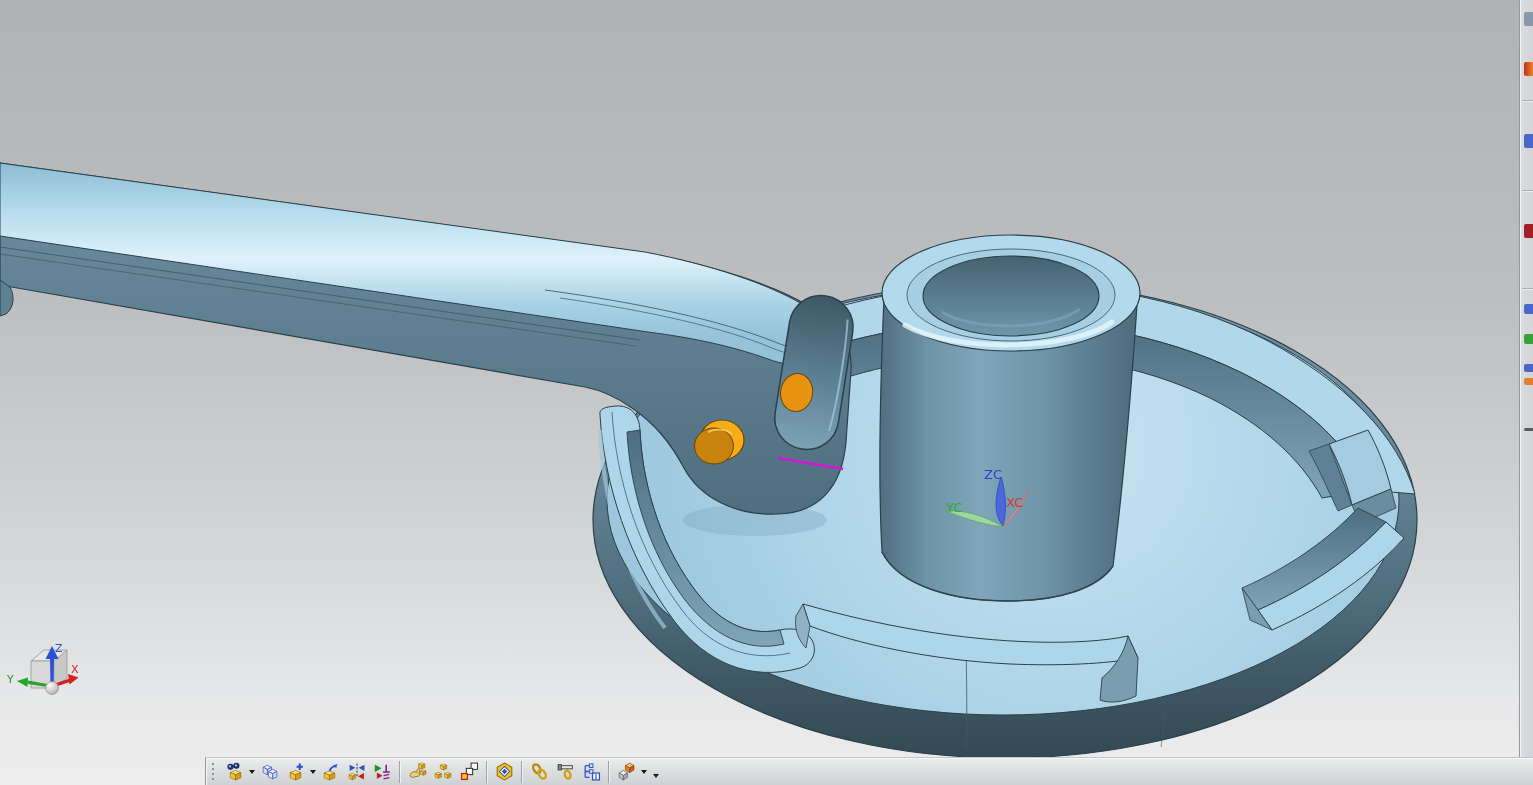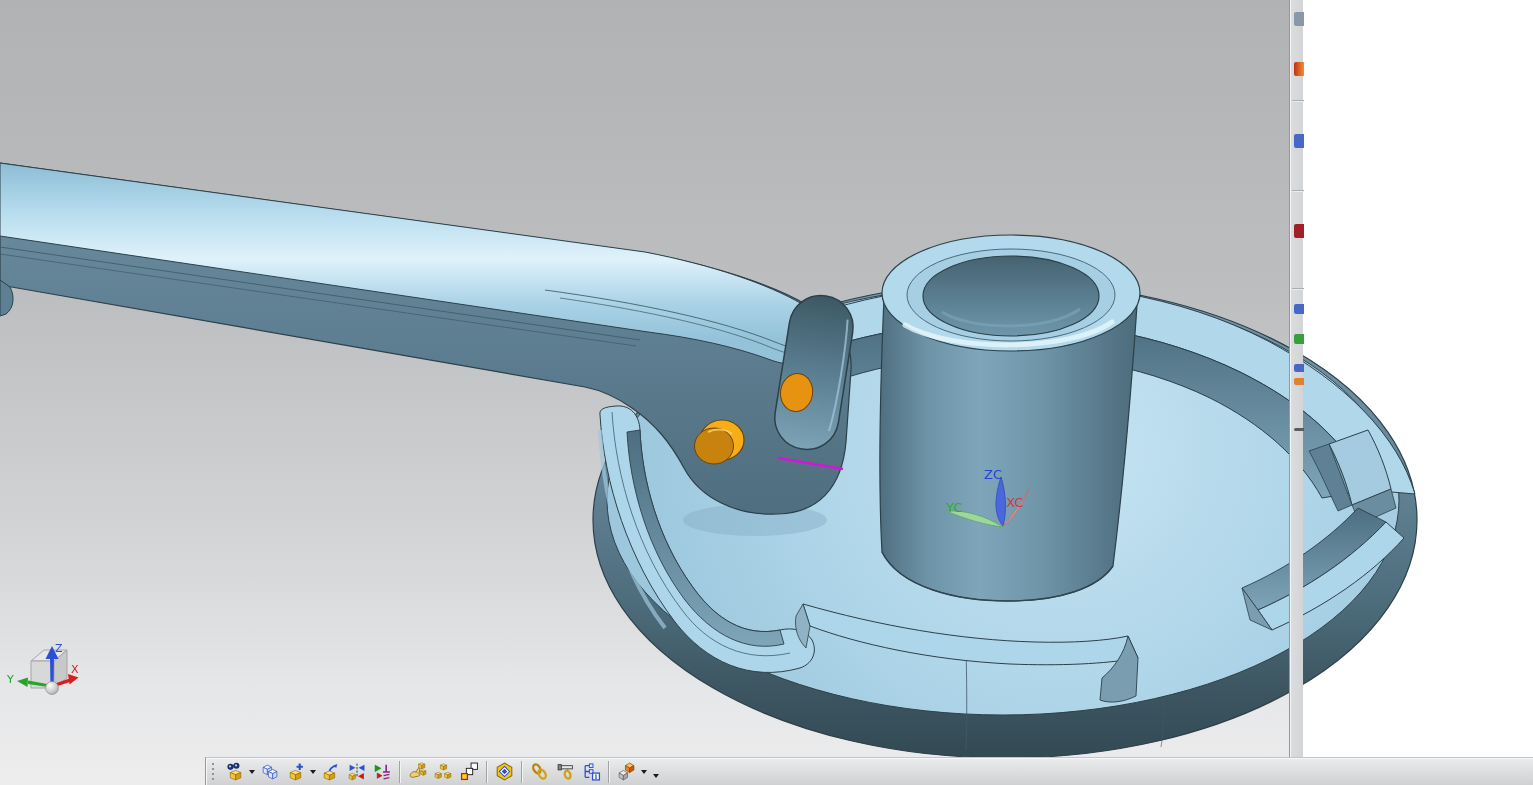--- a/index.html
+++ b/index.html
@@ -1,17 +1,17 @@
 <!DOCTYPE html>
 <html><head>
 <meta charset="utf-8">
 <style>
   html,body{margin:0;padding:0;width:1533px;height:785px;overflow:hidden;
     font-family:"DejaVu Sans","Liberation Sans",sans-serif;}
-  #stage{position:relative;width:1303px;height:785px;
+  #stage{position:relative;width:1533px;height:785px;
     background:linear-gradient(180deg,#b0b2b4 0%,#bcbec0 38%,#d2d4d5 68%,#e6e7e8 88%,#ededee 100%);}
   #model-svg{position:absolute;left:0;top:0;}
   svg text{font-family:"DejaVu Sans","Liberation Sans",sans-serif;}
 
   
   .bottom-toolbar{position:absolute;left:205px;top:757px;width:1328px;height:28px;
     background:linear-gradient(180deg,#eceded 0%,#dddfe0 45%,#cfd1d3 100%);
     border-left:1px solid #94989d;border-top:1px solid #c2c4c6;
     box-shadow:inset 1px 1px 0 #f6f7f8;
     display:flex;align-items:center;box-sizing:border-box;padding-left:4px;}

